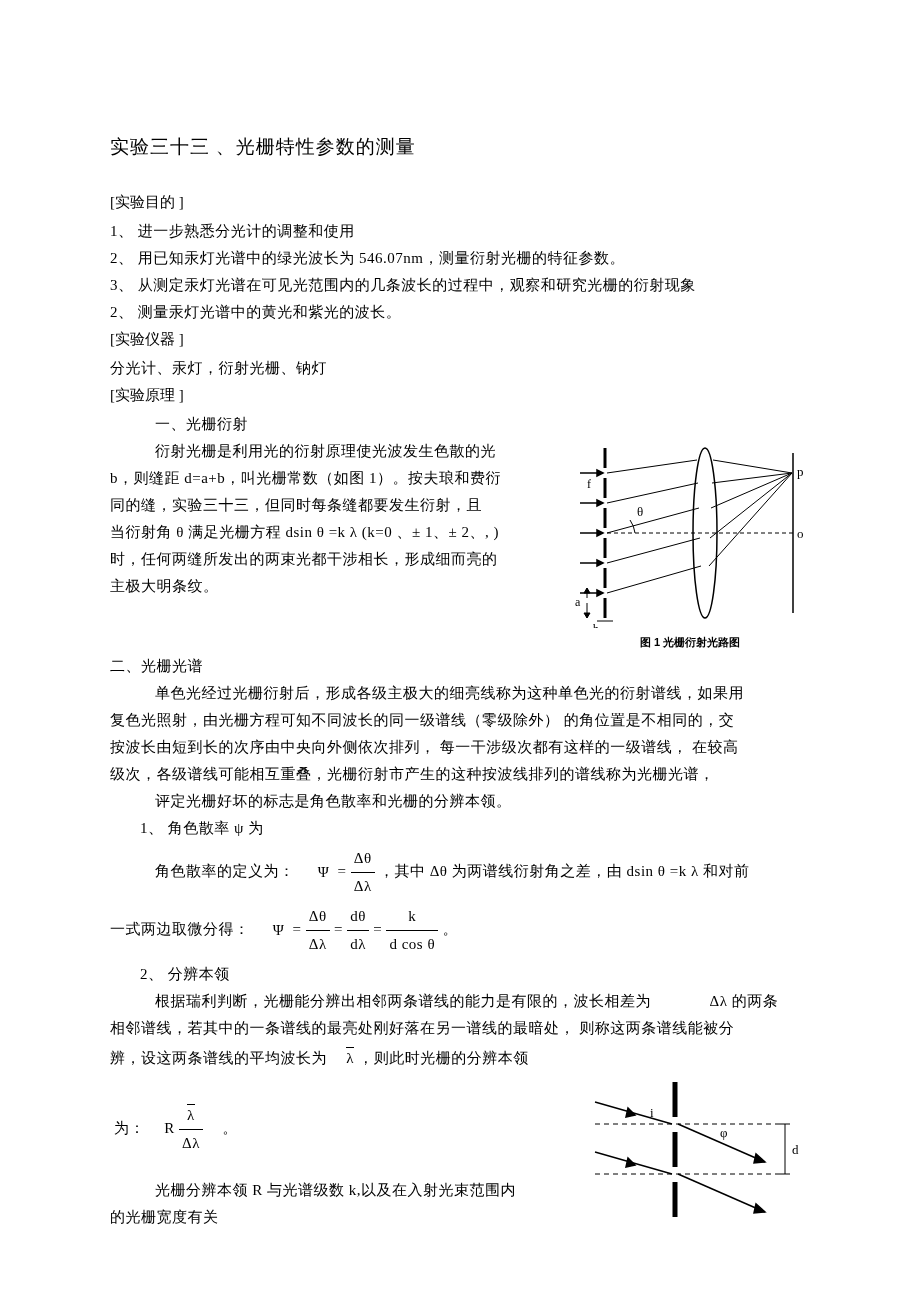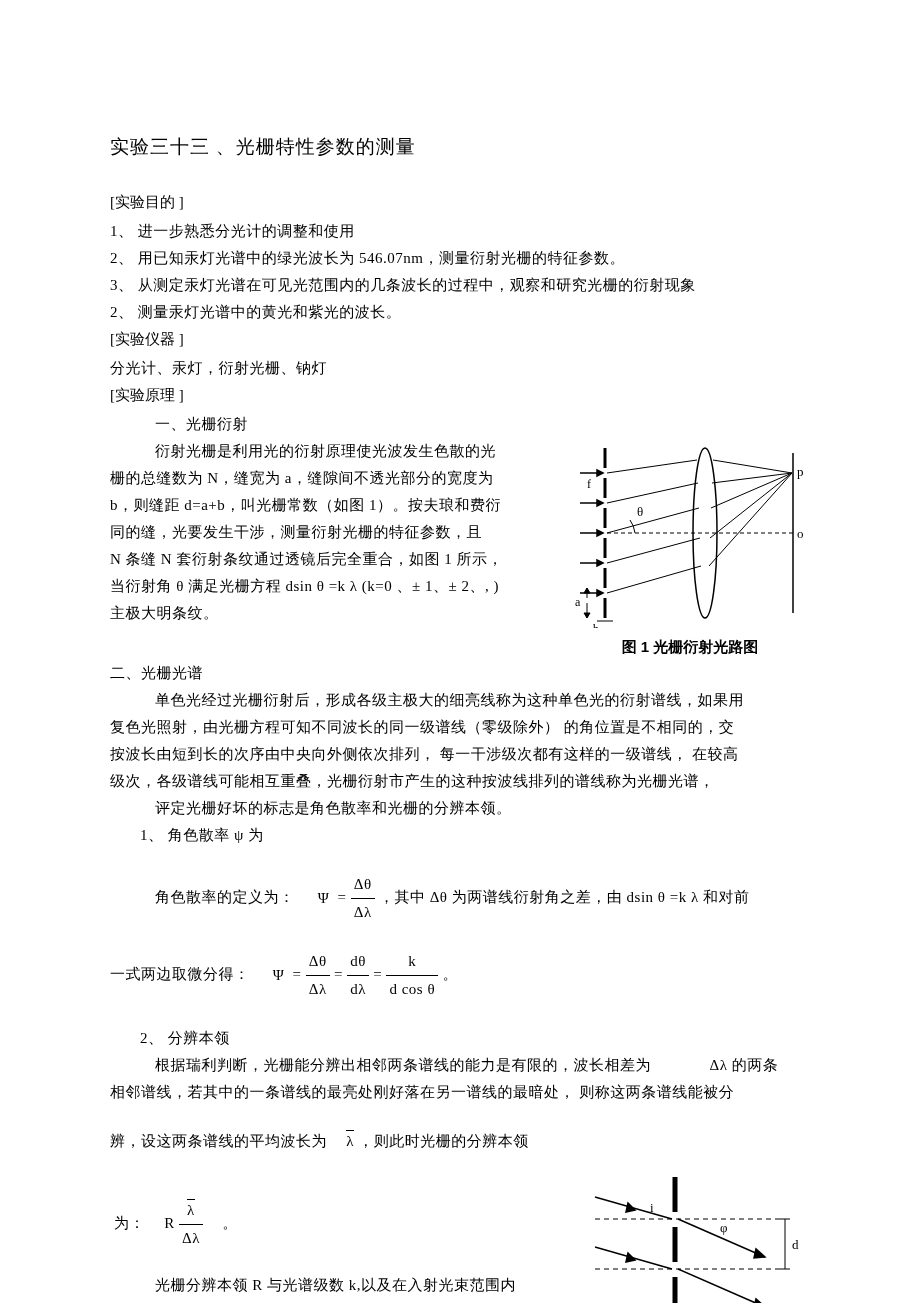--- a/index.html
+++ b/index.html
@@ -34,21 +34,21 @@
 
     .figure-right {
       float: right;
       width: 240px;
       margin-left: 15px;
       text-align: center;
     }
     .figure-right svg { display: block; margin: 0 auto; }
     .fig-caption {
       font-family: "SimHei", "黑体", sans-serif;
-      font-size: 15px;
+      font-size: 11px;
       text-align: center;
       margin-top: 5px;
       font-weight: bold;
     }
 
     .formula {
       display: inline-block;
       vertical-align: middle;
       text-align: center;
       position: relative;
@@ -57,21 +57,21 @@
     .frac {
       display: inline-block;
       vertical-align: middle;
       text-align: center;
       position: relative;
     }
     .frac .num { display: block; padding: 0 3px; }
     .frac .den { display: block; border-top: 1px solid #000; padding: 0 3px; }
 
     .para-formula {
-      margin: 22px 0;
+      margin: 3px 0;
     }
 
     .overline {
       display: inline-block;
       position: relative;
     }
     .overline::before {
       content: "";
       position: absolute;
       top: 2px;
@@ -165,25 +165,24 @@
         <line x1="22" y1="183" x2="38" y2="183"></line>
       </g>
       <text x="18" y="195" font-size="12">b</text>
 
       <text x="12" y="50" font-size="12">f</text>
     </svg>
     <div class="fig-caption">图 1 光栅衍射光路图</div>
   </div>
 
   <div class="body-text indent2">衍射光栅是利用光的衍射原理使光波发生色散的光</div>
-  <div class="body-text">栅的总缝数为   N，缝宽为  a，缝隙间不透光部分的宽度为</div>
   <div class="body-text">b，则缝距   d=a+b，叫光栅常数（如图     1）。按夫琅和费衍</div>
-  <div class="body-text">同的缝，光要发生干涉，测量衍射光栅的特征参数，且</div>
-  <div class="body-text">N 条缝  N 套衍射条纹通过透镜后完全重合，如图      1 所示，</div>
+  <div class="body-text">同的缝，实验三十三，但同时每条缝都要发生衍射，且</div>
   <div class="body-text">当衍射角   θ 满足光栅方程    dsin θ =k λ (k=0 、± 1、± 2、, )</div>
+  <div class="body-text">时，任何两缝所发出的两束光都干涉相长，形成细而亮的</div>
   <div class="body-text">主极大明条纹。</div>
 </div>
 
 <div class="body-text">二、光栅光谱</div>
 <div class="body-text indent2">单色光经过光栅衍射后，形成各级主极大的细亮线称为这种单色光的衍射谱线，如果用</div>
 <div class="body-text">复色光照射，由光栅方程可知不同波长的同一级谱线（零级除外）          的角位置是不相同的，交</div>
 <div class="body-text">按波长由短到长的次序由中央向外侧依次排列，       每一干涉级次都有这样的一级谱线，       在较高</div>
 <div class="body-text">级次，各级谱线可能相互重叠，光栅衍射市产生的这种按波线排列的谱线称为光栅光谱，</div>
 <div class="body-text indent2">评定光栅好坏的标志是角色散率和光栅的分辨本领。</div>
 

